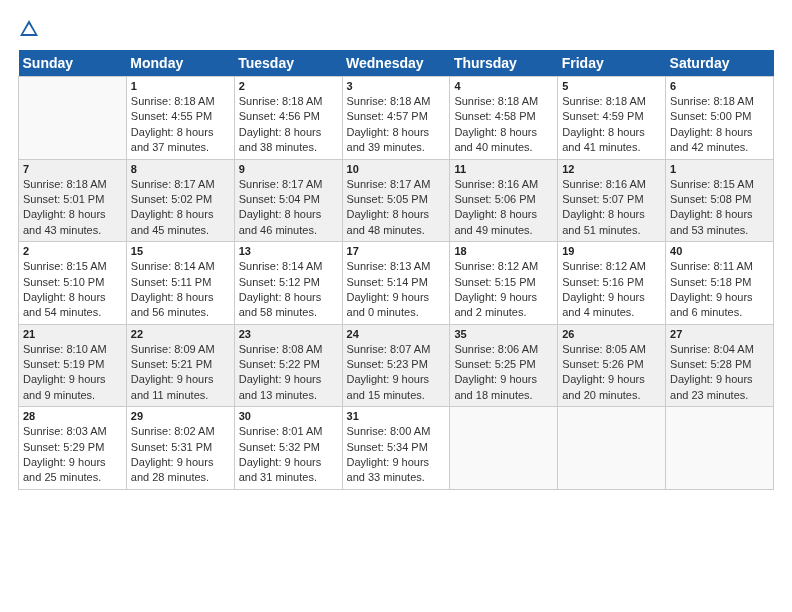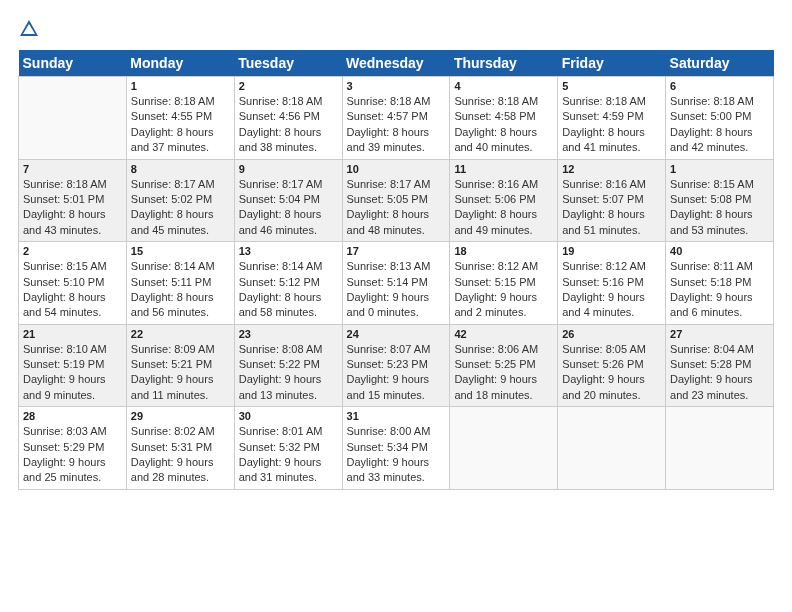--- a/index.html
+++ b/index.html
@@ -235,21 +235,21 @@
           </td>
           <td>
             <span class="day-number">23</span>
             <div class="day-info">Sunrise: 8:08 AM<br>Sunset: 5:22 PM<br>Daylight: 9 hours and 13 minutes.</div>
           </td>
           <td>
             <span class="day-number">24</span>
             <div class="day-info">Sunrise: 8:07 AM<br>Sunset: 5:23 PM<br>Daylight: 9 hours and 15 minutes.</div>
           </td>
           <td>
-            <span class="day-number">42</span>
+            <span class="day-number">35</span>
             <div class="day-info">Sunrise: 8:06 AM<br>Sunset: 5:25 PM<br>Daylight: 9 hours and 18 minutes.</div>
           </td>
           <td>
             <span class="day-number">26</span>
             <div class="day-info">Sunrise: 8:05 AM<br>Sunset: 5:26 PM<br>Daylight: 9 hours and 20 minutes.</div>
           </td>
           <td>
             <span class="day-number">27</span>
             <div class="day-info">Sunrise: 8:04 AM<br>Sunset: 5:28 PM<br>Daylight: 9 hours and 23 minutes.</div>
           </td>

